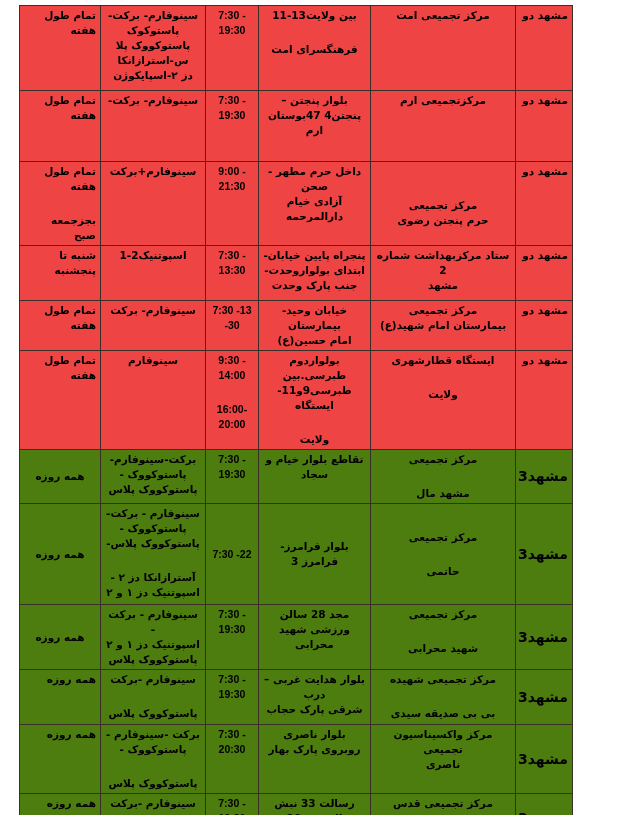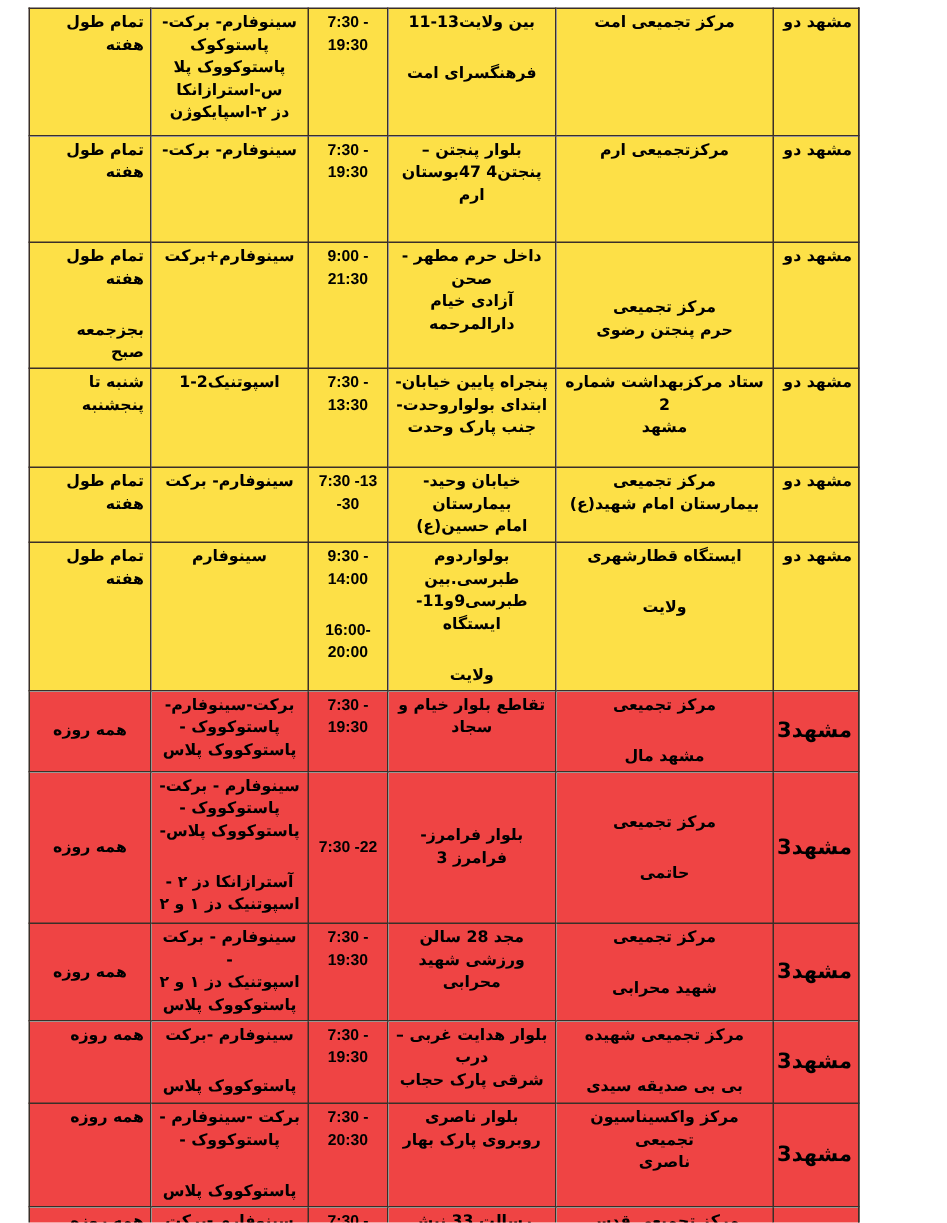--- a/index.html
+++ b/index.html
@@ -13,22 +13,22 @@
     table.sched td {
       border: 1px solid #3a2f28;
       vertical-align: top;
       padding: 2px 4px;
       font-size: 10.5px;
       font-weight: bold;
       line-height: 15px;
       color: #000;
       overflow: hidden;
     }
-    tr.peach td { background: #fde047; }
-    tr.yellow td { background: #ef4444; }
+    tr.peach td { background: #ef4444; }
+    tr.yellow td { background: #4d7c0f; }
     td.days { direction: rtl; text-align: right; }
     td.days.center { text-align: center; vertical-align: middle; }
     td.vaccine { direction: rtl; text-align: center; }
     td.hours { text-align: center; font-family: "Liberation Sans", sans-serif;
                font-size: 13px; line-height: 17px; }
     td.hours.mid { vertical-align: middle; margin-left: 32px; }
     td.address { direction: rtl; text-align: center; }
     td.center-name { direction: rtl; text-align: center; }
     td.region { direction: rtl; text-align: right; }
     td.region.big { font-size: 14px; vertical-align: middle; }
@@ -131,21 +131,21 @@
           <span class="line gap">مرکز تجمیعی</span>
           <span class="line">حرم پنجتن رضوی</span>
         </td>
         <td class="region">
           <span class="line">مشهد دو</span>
         </td>
         <td class="num">
           <span class="line">14</span>
         </td>
       </tr>
-      <tr class="peach" style="height: 66px;">
+      <tr class="peach" style="height: 55px;">
         <td class="days">
           <span class="line">شنبه تا</span>
           <span class="line">پنجشنبه</span>
         </td>
         <td class="vaccine">
           <span class="line">اسپوتنیک2-1</span>
         </td>
         <td class="hours">
           <span class="line">7:30 -</span>
           <span class="line">13:30</span>

